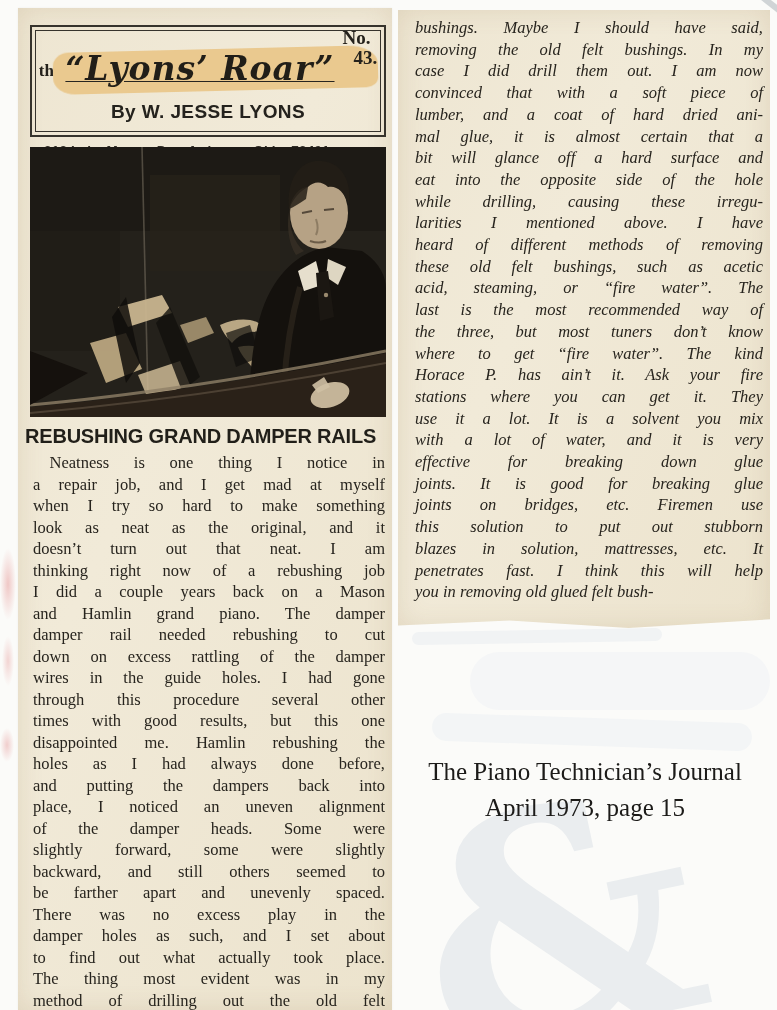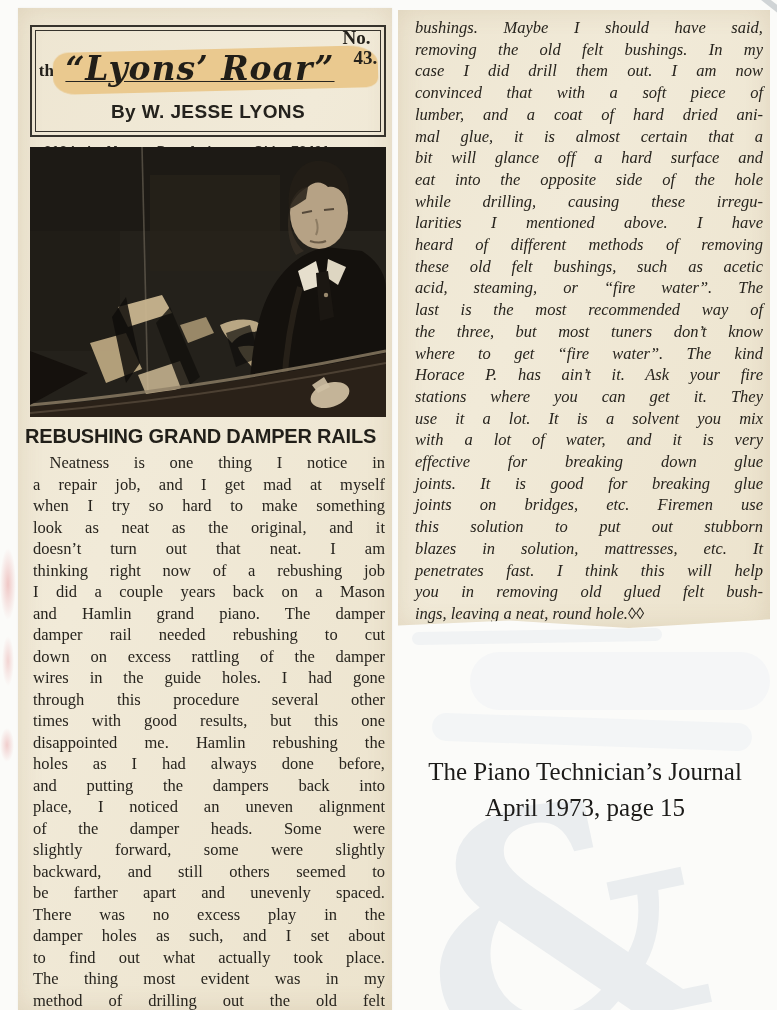--- a/index.html
+++ b/index.html
@@ -228,21 +228,20 @@
         <div class="bodyline">stations where you can get it. They</div>
         <div class="bodyline">use it a lot. It is a solvent you mix</div>
         <div class="bodyline">with a lot of water, and it is very</div>
         <div class="bodyline">effective for breaking down glue</div>
         <div class="bodyline">joints. It is good for breaking glue</div>
         <div class="bodyline">joints on bridges, etc. Firemen use</div>
         <div class="bodyline">this solution to put out stubborn</div>
         <div class="bodyline">blazes in solution, mattresses, etc. It</div>
         <div class="bodyline">penetrates fast. I think this will help</div>
         <div class="bodyline">you in removing old glued felt bush-</div>
-        <div class="bodyline">ings, leaving a neat, round hole.◊◊</div>
       </div>
   </div>
 
   <div class="streak"></div>
   <div class="smudge s1"></div>
   <div class="smudge s2"></div>
   <div class="smudge s3"></div>
   <div class="band b1"></div>
   <div class="band b2"></div>
   <div class="band b3"></div>

